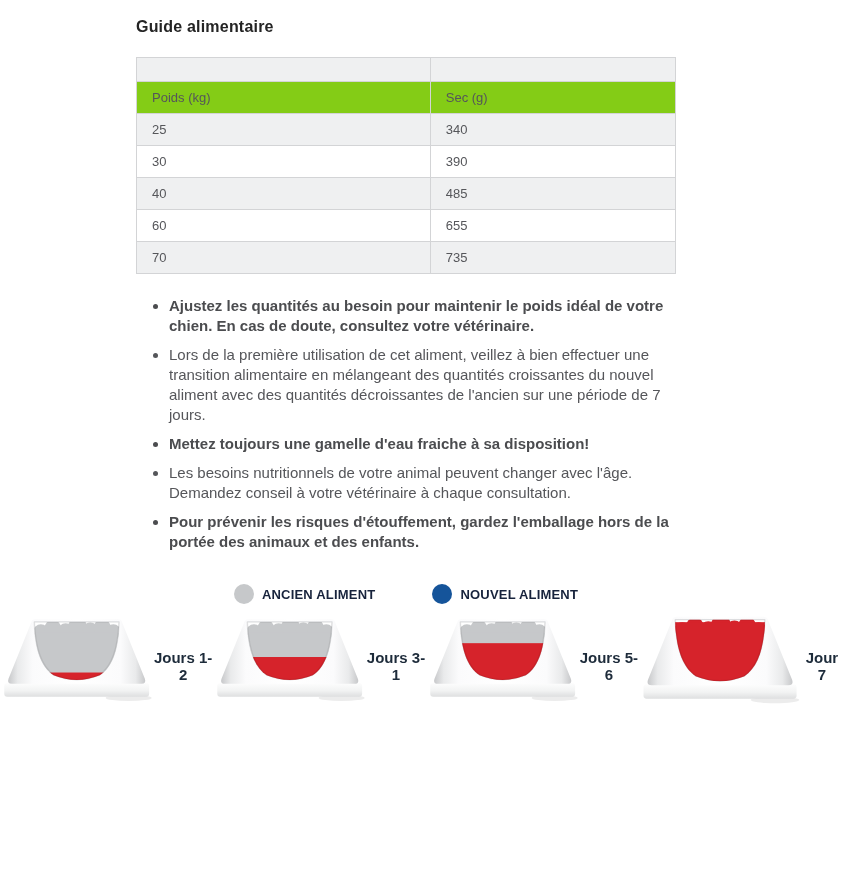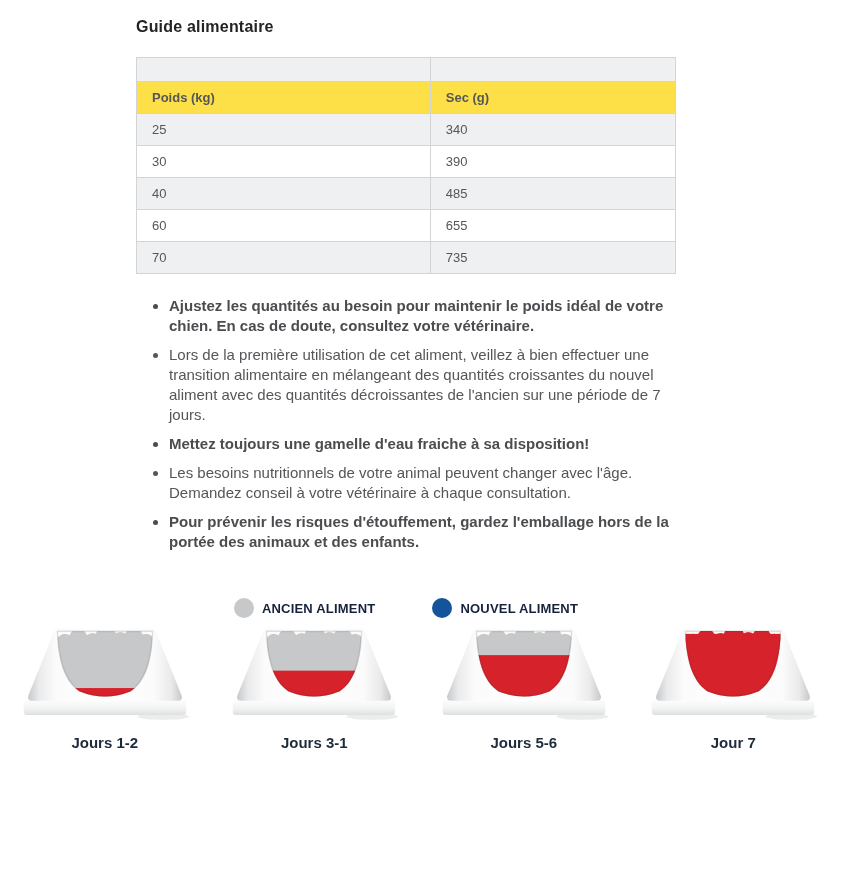--- a/index.html
+++ b/index.html
@@ -20,48 +20,48 @@
     margin-top:21px; width:100%; border-collapse:collapse;
     font-size:13px; color:#55565a; table-layout:fixed;
   }
   table.feeding-table td, table.feeding-table th {
     border:1px solid #d3d4d6; padding:8px 15px; text-align:left;
     font-weight:400; overflow:hidden; white-space:nowrap;
   }
   table.feeding-table col.c1 { width:54.5%; }
   table.feeding-table col.c2 { width:45.5%; }
   tr.spacer-row th { height:24px; padding:0 15px; background:#eff0f1; }
-  tr.header-row td { background:#fde047;font-weight:bold; }
+  tr.header-row td { background:#84cc16; }
   tbody tr.data-row:nth-child(odd) td { background:#eff0f1; }
   tbody tr.data-row:nth-child(even) td { background:#ffffff; }
 
   h2.tips-heading {
     margin:27px 0 0 0; font-size:14px; font-weight:700; color:#47484c;
     letter-spacing:0.3px;
   }
   ul.tips {
     margin:22px 0 0 0; padding:0 0 0 33px; color:#55565a;
     font-size:15px; line-height:20px;
   }
   ul.tips li { margin-bottom:9px; }
   ul.tips li.bold { font-weight:700; color:#4b4c4f; }
 
   .legend {
-    margin-top:46px; display:flex; justify-content:center; align-items:center;
+    margin-top:32px; display:flex; justify-content:center; align-items:center;
     gap:57px;
   }
   .legend-item { display:flex; align-items:center; }
   .legend-dot { width:20px; height:20px; border-radius:50%; flex:0 0 auto; }
   .legend-label {
     margin-left:8px; font-size:13px; font-weight:700; color:#17233c;
     letter-spacing:0.2px;
   }
 
   .bowls-row { display:flex; width:838px; margin-top:8px; }
-  .bowl-col { flex:1; display:flex; flex-direction:column; align-items:center; }
+  .bowl-col { flex:1; display:flex; align-items:center; }
   .bowl-col svg { display:block; }
   .bowl-label {
     margin-top:12px; font-size:15px; font-weight:700; color:#1d2b3a;
     text-align:center;
   }
 </style>
 </head>
 <body>
 
 <div class="page">

